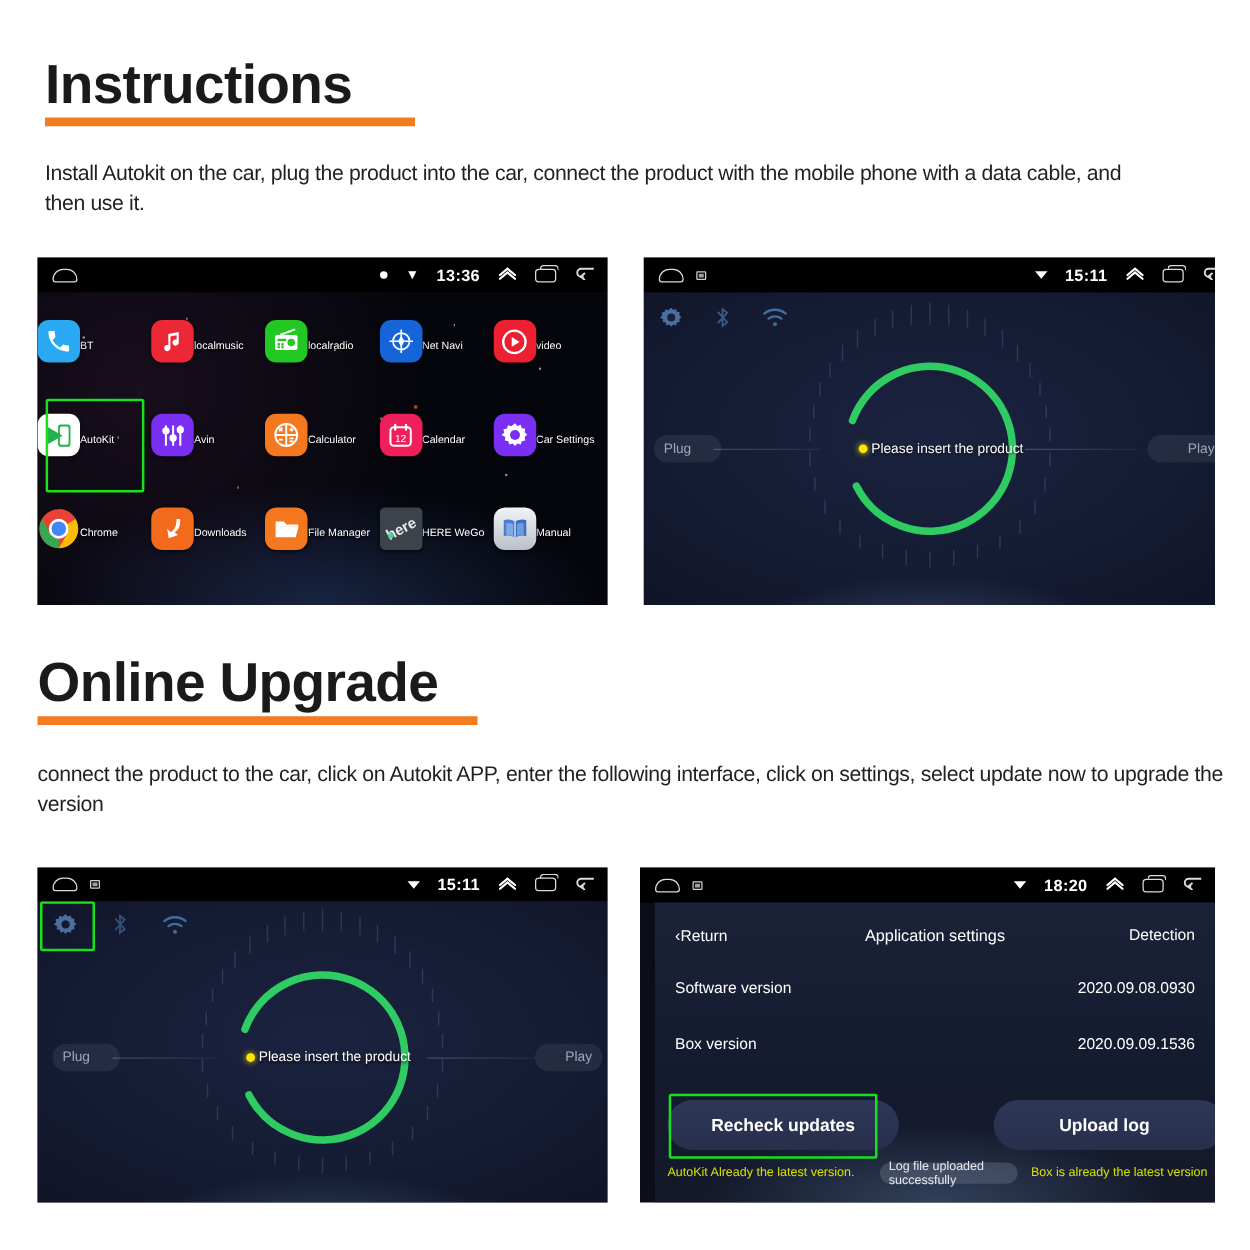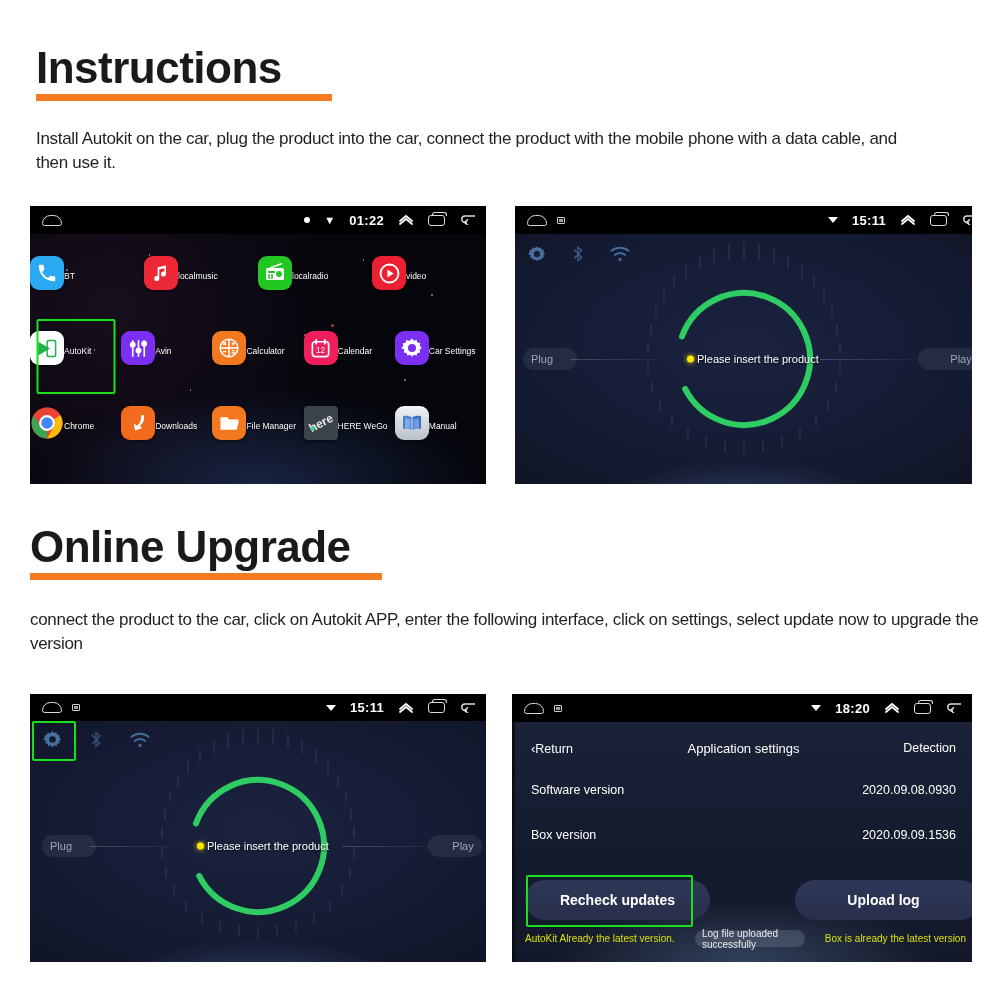--- a/index.html
+++ b/index.html
@@ -96,21 +96,21 @@
   .ak-ring { position:absolute; }
   .ak-msg { position:absolute; color:#fff; font-size:11px; white-space:nowrap; text-shadow: 0 1px 2px rgba(0,0,0,.8);}
   .ak-dot { position:absolute; width:7px; height:7px; border-radius:50%; background:#ffe600; box-shadow:0 0 5px #ffe600; }
   .ak-pill { position:absolute; border-radius:999px; background:rgba(255,255,255,0.07);
              display:flex; align-items:center; justify-content:center; color:#9aa7bd; }
   .ak-line { position:absolute; height:1px; background:linear-gradient(to right, rgba(255,255,255,.20), rgba(255,255,255,.05)); }
   .tickfan { position:absolute; opacity:.18; }
 
   
   .setscreen {
-    position:absolute; left:3px; right:0;
+    position:absolute; left:12px; right:0;
     background:
       radial-gradient(ellipse 65% 40% at 50% 100%, rgba(120,160,205,0.30) 0%, rgba(20,26,48,0) 65%),
       linear-gradient(180deg, #1b2238 0%, #161c30 45%, #131829 100%);
   }
   .set-hdr { position:absolute; left:0; right:0; display:flex; align-items:center; color:#fff; }
   .set-hdr .ret { font-size:12.5px; }
   .set-hdr .ttl { position:absolute; left:50%; transform:translateX(-50%); font-size:13px; }
   .set-hdr .det { margin-left:auto; font-size:12.5px; }
   .set-row { position:absolute; left:0; right:0; display:flex; align-items:center; color:#fff; font-size:12.5px; }
   .set-row .val { margin-left:auto;text-align:right; }
@@ -137,21 +137,21 @@
 
   <div class="panel" style="left:30px; top:206px; width:456px; height:278px;">
 
     <div class="statusbar" style="height:28px;">
       <div class="sb-left">
         <span class="sb-ico ico-home"></span>
       </div>
       <div class="sb-right">
         <span class="sb-ico ico-dot" style="width:6px;height:6px;"></span>
         <span class="sb-ico ico-vol">▼</span>
-        <span class="sb-time">01:22</span>
+        <span class="sb-time">13:36</span>
         <span class="sb-ico">
           <svg width="16" height="12" viewBox="0 0 16 12">
               <path d="M2 8 L8 3 L14 8" stroke="#fff" stroke-width="1.8" fill="none" stroke-linecap="round"></path>
               <path d="M2 11 L8 6 L14 11" stroke="#fff" stroke-width="1.8" fill="none" stroke-linecap="round"></path>
             </svg>
         </span>
         <span class="sb-ico ico-recent"></span>
         <span class="sb-ico">
           <svg width="17" height="12" viewBox="0 0 17 12">
               <path d="M16 3 L6 3 A3.2 3.2 0 0 0 6 9.4 L8 9.4" stroke="#dcdcdc" stroke-width="1.5" fill="none"></path>
@@ -200,20 +200,30 @@
                 <rect x="3" y="7" width="18" height="12" rx="1.6" fill="#fff"></rect>
                 <circle cx="16" cy="13" r="3" fill="#23c723"></circle>
                 <rect x="5" y="10" width="7" height="2" fill="#23c723"></rect>
                 <rect x="5" y="13.5" width="2" height="2" fill="#23c723"></rect>
                 <rect x="8" y="13.5" width="2" height="2" fill="#23c723"></rect>
                 <rect x="5" y="16" width="2" height="1.6" fill="#23c723"></rect>
                 <rect x="8" y="16" width="2" height="1.6" fill="#23c723"></rect>
               </svg>
           </div>
           <div class="app-label">localradio</div>
+        </div>
+        <div class="cell">
+          <div class="app-ico" style="background:#1665d8;">
+            <svg width="24" height="24" viewBox="0 0 24 24">
+                <circle cx="12" cy="12" r="6.6" fill="none" stroke="#fff" stroke-width="1.4"></circle>
+                <path d="M12 2.6v18.8M2.6 12h18.8" stroke="#fff" stroke-width="1.3"></path>
+                <path d="M12 7.6 L14.6 12 L12 16.4 L9.4 12 Z" fill="#fff"></path>
+              </svg>
+          </div>
+          <div class="app-label">Net Navi</div>
         </div>
         <div class="cell">
           <div class="app-ico" style="background:#ec2030;">
             <svg width="25" height="25" viewBox="0 0 24 24">
                 <circle cx="12" cy="12" r="8.6" fill="none" stroke="#fff" stroke-width="1.8"></circle>
                 <path d="M10 8.2 L16 12 L10 15.8 Z" fill="#fff"></path>
               </svg>
           </div>
           <div class="app-label">video</div>
         </div>

